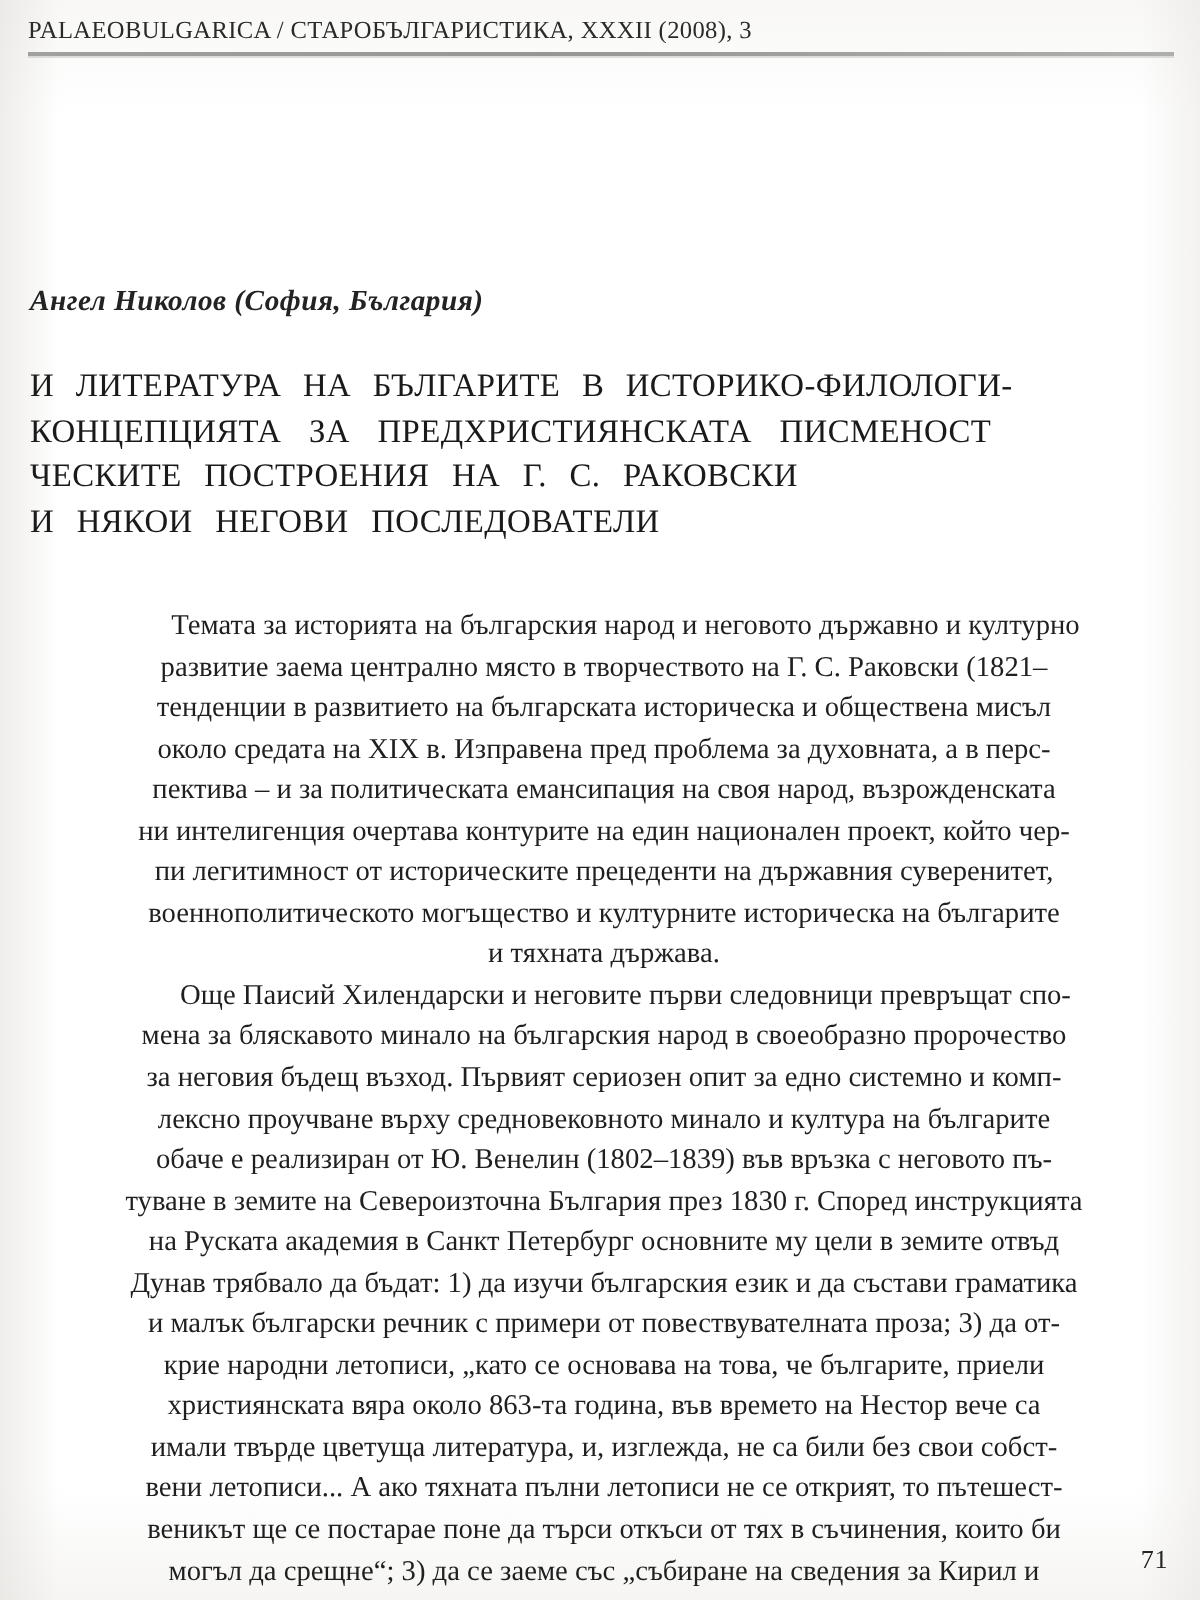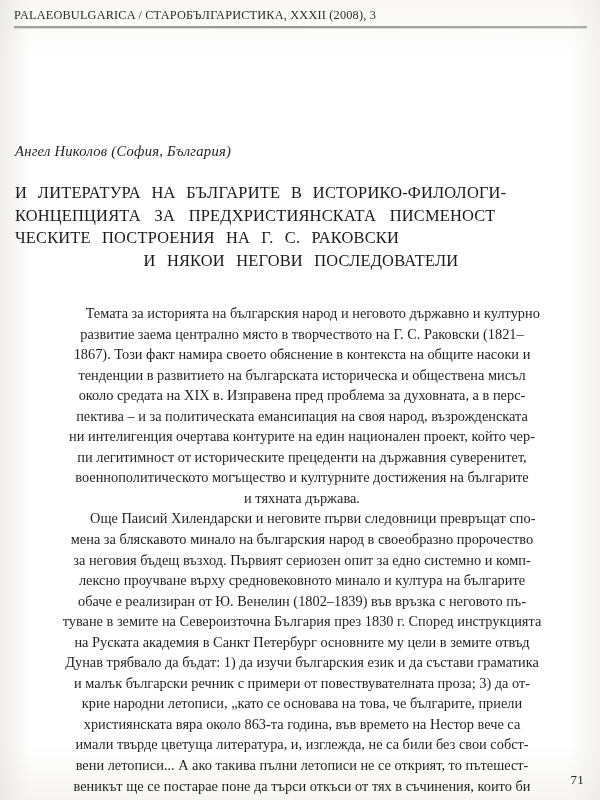--- a/index.html
+++ b/index.html
@@ -66,41 +66,42 @@
 
   .byline {
     position: absolute;
     left: 15px;
     top: 143px;
     font-style: italic;
     font-size: 14.6px;
     letter-spacing: .25px;
     color: #232323;
     white-space: nowrap;
+    font-weight: bold;
   }
 
   .title {
     position: absolute;
     left: 15px;
     top: 182px;
     width: 572px;
     font-size: 16.4px;
     line-height: 22.6px;
     color: #1a1a1a;
     letter-spacing: .2px;
   }
   .title-line {
     white-space: nowrap;
     display: block;
   }
   
   .title-line.l1 { word-spacing: 9.5px; }
   .title-line.l2 { word-spacing: 6.5px; }
   .title-line.l3 { word-spacing: 7px; }
-  .title-line.l4 { word-spacing: 7px; text-align: center; }
+  .title-line.l4 { word-spacing: 7px; }
 
   .body {
     position: absolute;
     left: 15px;
     top: 303px;
     width: 574px;
   }
 
   .para {
     font-size: 14.35px;
@@ -145,43 +146,42 @@
     <span class="title-line l2">И ЛИТЕРАТУРА НА БЪЛГАРИТЕ В ИСТОРИКО-ФИЛОЛОГИ-</span>
     <span class="title-line l1">КОНЦЕПЦИЯТА ЗА ПРЕДХРИСТИЯНСКАТА ПИСМЕНОСТ</span>
     <span class="title-line l3">ЧЕСКИТЕ ПОСТРОЕНИЯ НА Г. С. РАКОВСКИ</span>
     <span class="title-line l4">И НЯКОИ НЕГОВИ ПОСЛЕДОВАТЕЛИ</span>
   </div>
 
   <div class="body">
     <p class="para" id="para-1">
         <span class="tline indent">  Темата за историята на българския народ и неговото държавно и културно</span>
         <span class="tline">развитие заема централно място в творчеството на Г. С. Раковски (1821–</span>
-        <span class="tline">1867). Този факт намира своето обяснение в контекста на общите насоки и</span>
         <span class="tline">тенденции в развитието на българската историческа и обществена мисъл</span>
         <span class="tline">около средата на XIX в. Изправена пред проблема за духовната, а в перс-</span>
         <span class="tline">пектива – и за политическата емансипация на своя народ, възрожденската</span>
         <span class="tline">ни интелигенция очертава контурите на един национален проект, който чер-</span>
         <span class="tline">пи легитимност от историческите прецеденти на държавния суверенитет,</span>
-        <span class="tline">военнополитическото могъщество и културните достижения на българите</span>
+        <span class="tline">военнополитическото могъщество и културните историческа на българите</span>
         <span class="tline">и тяхната държава.</span>
       </p>
     <p class="para" id="para-2">
         <span class="tline indent">  Още Паисий Хилендарски и неговите първи следовници превръщат спо-</span>
         <span class="tline">мена за бляскавото минало на българския народ в своеобразно пророчество</span>
         <span class="tline">за неговия бъдещ възход. Първият сериозен опит за едно системно и комп-</span>
         <span class="tline">лексно проучване върху средновековното минало и култура на българите</span>
         <span class="tline">обаче е реализиран от Ю. Венелин (1802–1839) във връзка с неговото пъ-</span>
         <span class="tline">туване в земите на Североизточна България през 1830 г. Според инструкцията</span>
         <span class="tline">на Руската академия в Санкт Петербург основните му цели в земите отвъд</span>
         <span class="tline">Дунав трябвало да бъдат: 1) да изучи българския език и да състави граматика</span>
         <span class="tline">и малък български речник с примери от повествувателната проза; 3) да от-</span>
         <span class="tline">крие народни летописи, „като се основава на това, че българите, приели</span>
         <span class="tline">християнската вяра около 863-та година, във времето на Нестор вече са</span>
         <span class="tline">имали твърде цветуща литература, и, изглежда, не са били без свои собст-</span>
-        <span class="tline">вени летописи... А ако такива пълни летописи не се открият, то пътешест-</span>
+        <span class="tline">вени летописи... А ако тяхната пълни летописи не се открият, то пътешест-</span>
         <span class="tline">веникът ще се постарае поне да търси откъси от тях в съчинения, които би</span>
         <span class="tline">могъл да срещне“; 3) да се заеме със „събиране на сведения за Кирил и</span>
       </p>
   </div>
 
   <div class="pageno">71</div>
 
 </div>
 
 </body></html>

